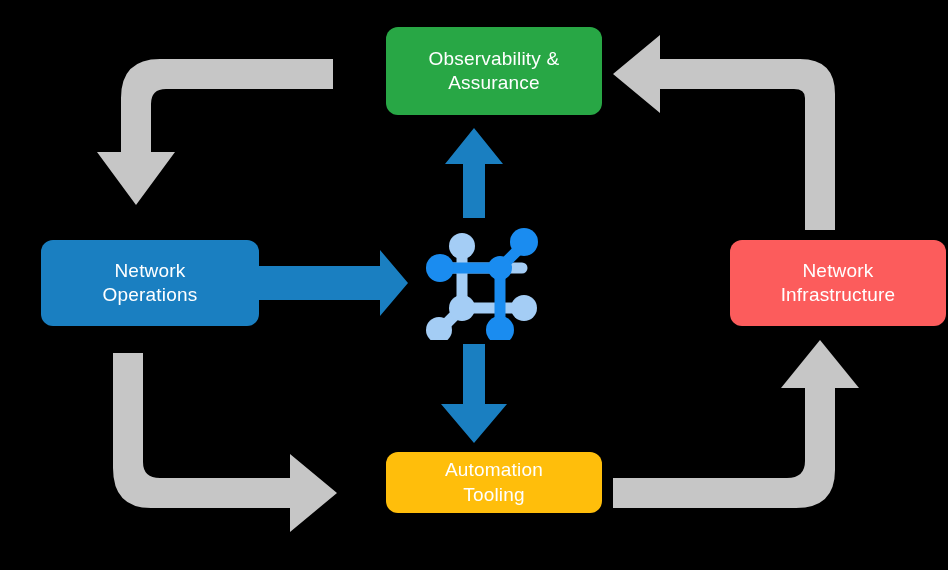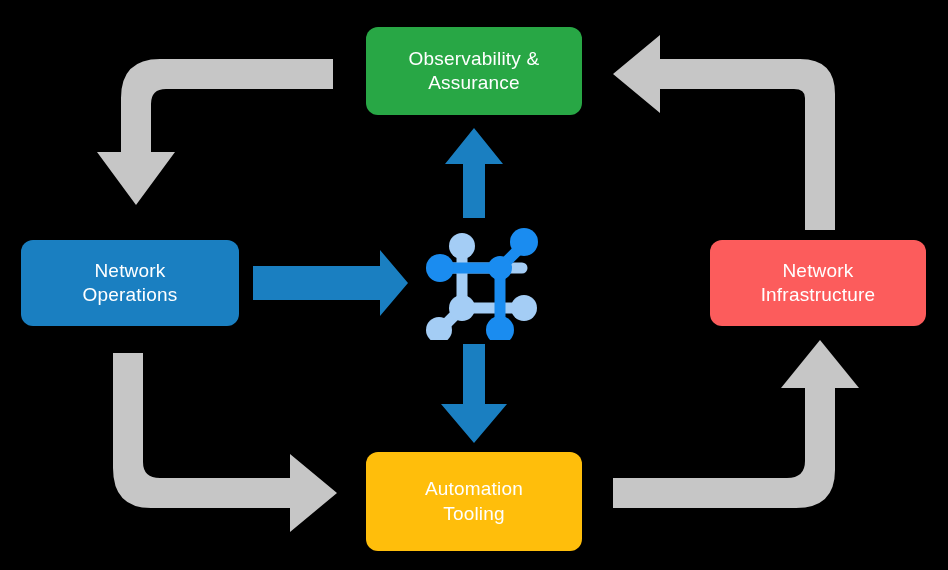--- a/index.html
+++ b/index.html
@@ -31,20 +31,21 @@
     align-items: center;
     justify-content: center;
     text-align: center;
     color: #ffffff;
     font-size: 19px;
     line-height: 1.28;
     font-weight: 400;
     letter-spacing: 0.2px;
     box-sizing: border-box;
     padding: 6px 10px;
+    margin-left: 20px;
   }
   .node-box .label {
     display: block;
     white-space: pre-line;
   }
   #box-observability {
     left: 366px;
     top: 27px;
     width: 216px;
     height: 88px;
@@ -58,21 +59,22 @@
   #box-network-infrastructure {
     left: 710px;
     top: 240px;
     width: 216px;
     height: 86px;
   }
   #box-automation-tooling {
     left: 366px;
     top: 452px;
     width: 216px;
-    height: 99px;
+    height: 61px;
+    align-items: flex-end;
   }
   #center-icon {
     position: absolute;
     left: 420px;
     top: 220px;
     width: 120px;
     height: 120px;
   }
 </style>
 </head>

